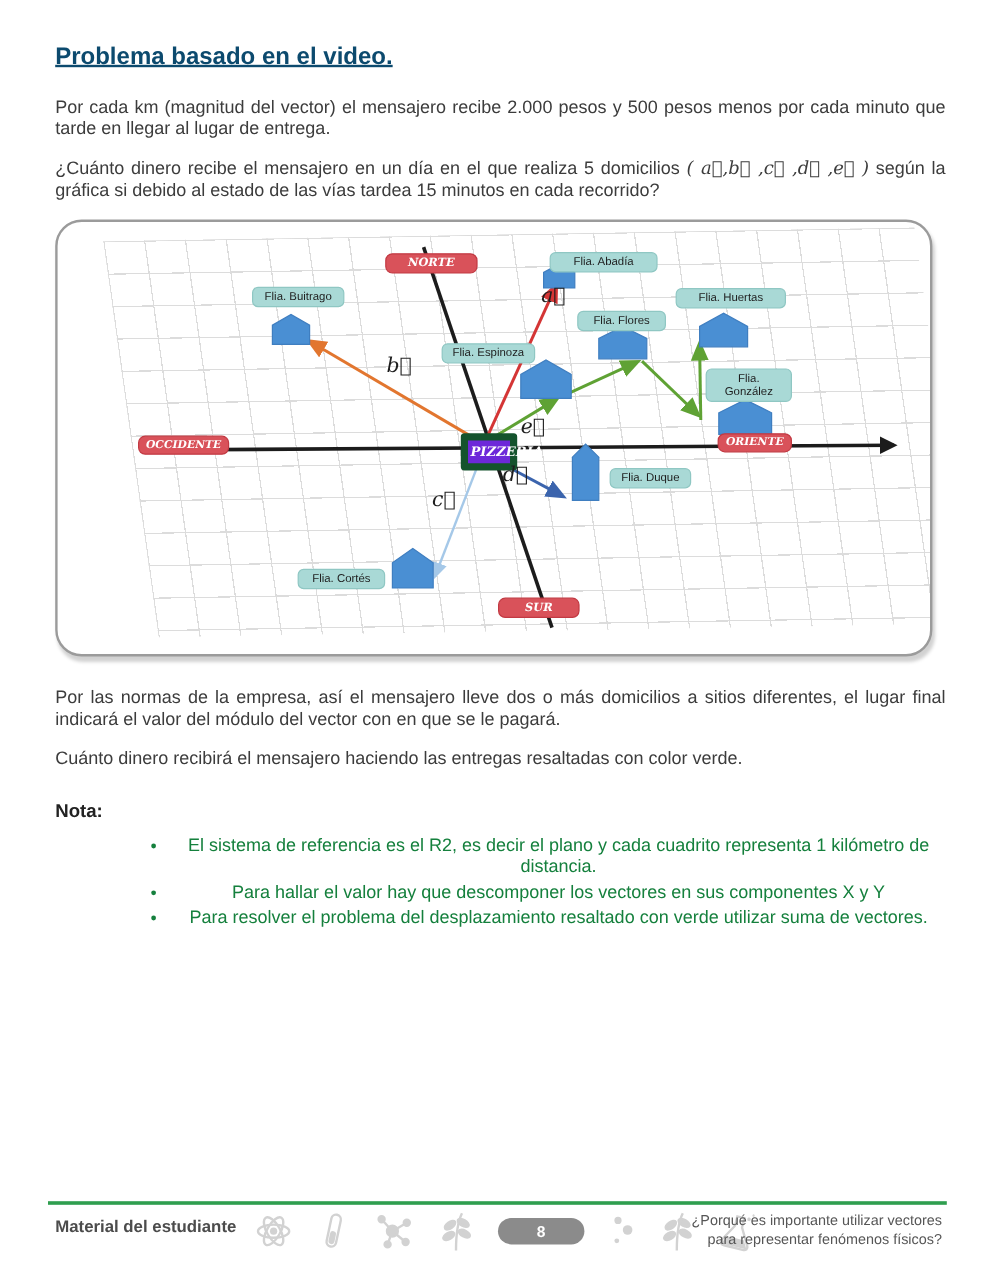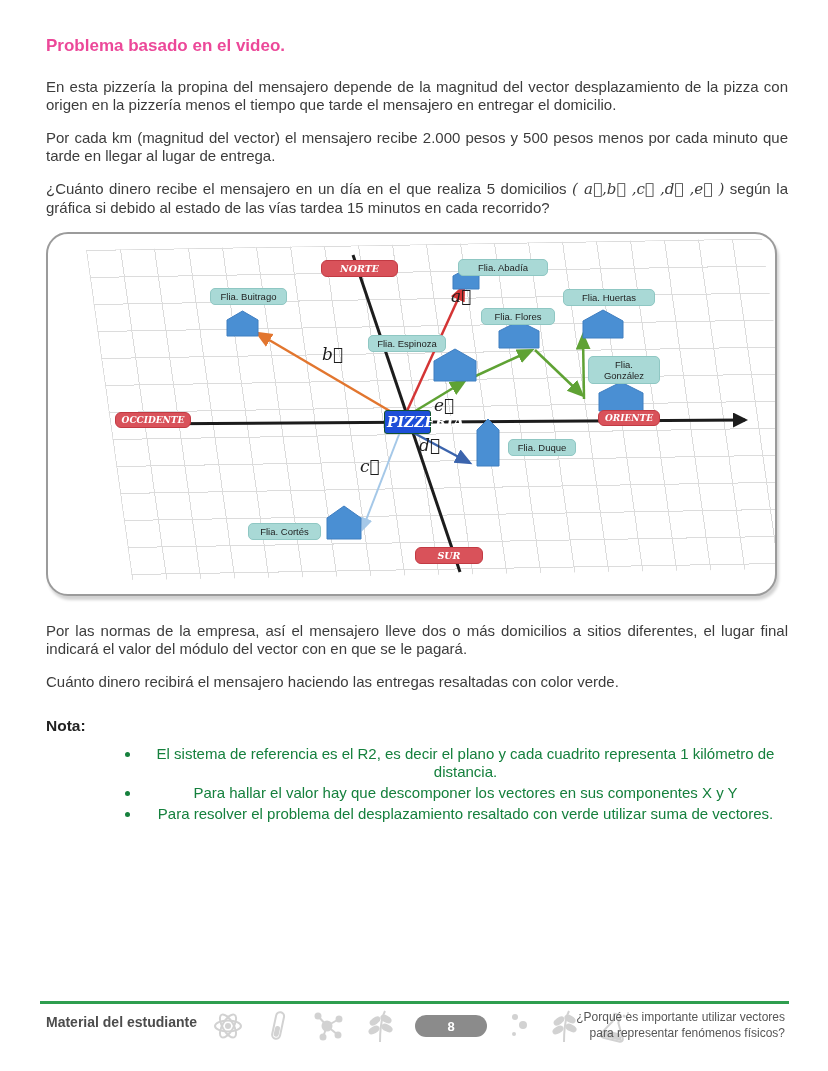--- a/index.html
+++ b/index.html
@@ -1,41 +1,41 @@
 <!DOCTYPE html>
 <html><head>
 <meta charset="utf-8">
 <style>
   html,body{margin:0;padding:0;background:#ffffff;}
   .page{position:relative;width:828px;height:1071px;background:#ffffff;overflow:hidden;
         font-family:"Liberation Sans",sans-serif;color:#3c3c3c;}
   .content{position:absolute;left:46px;top:36px;width:742px;}
-  .doc-title{font-size:17px;font-weight:bold;color:#ec4899;margin:0 0 22px 0;}
+  .doc-title{font-size:20px;font-weight:bold;color:#0c4a6e;margin:0 0 22px 0;text-decoration:underline;}
   .para{font-size:15px;line-height:17.5px;text-align:justify;margin:0 0 16px 0;color:#3c3c3c;}
   .math{font-family:"DejaVu Serif",serif;font-style:italic;white-space:nowrap;}
 
   
   .figure-box{position:relative;width:727px;height:360px;margin:10px 12px 26px 0;
               border:2px solid #9b9b9b;border-radius:22px;background:#ffffff;
               box-shadow:2px 4px 3px rgba(0,0,0,0.18);overflow:hidden;}
   .grid{position:absolute;left:38px;top:16px;width:676px;height:330px;
         background-image:
           repeating-linear-gradient(to right,#dcdcdc 0 1px,transparent 1px 34px),
           repeating-linear-gradient(to bottom,#dcdcdc 0 1px,transparent 1px 27px);
         transform:matrix(1,-0.017,0.14,1,0,0);transform-origin:top left;}
   .fig-svg{position:absolute;left:0;top:0;width:727px;height:360px;}
 
   .tag{position:absolute;box-sizing:border-box;text-align:center;border-radius:6px;
        font-family:"DejaVu Serif",serif;}
   .tag-red{background:#d9525a;border:1px solid #c23a43;color:#fff;
            font-style:italic;font-weight:bold;font-size:9.5px;padding:2px 4px;}
   .tag-teal{background:#a9d9d6;border:1px solid #8fc7c3;color:#1e1e1e;
             font-family:"Liberation Sans",sans-serif;font-size:9.5px;padding:2px 5px;border-radius:5px;}
-  .tag-green{background:#1d4ed8;border:1px solid #14532d;color:#fff;
-             font-style:italic;font-weight:bold;font-size:14px;padding:3px 2px;border-radius:3px;}
+  .tag-green{background:#6d28d9;border:6px solid #14532d;color:#fff;
+             font-style:italic;font-weight:bold;font-size:11px;padding:3px 2px;border-radius:3px;}
   .veclbl{position:absolute;font-family:"DejaVu Serif",serif;font-style:italic;
           font-size:17px;color:#1d1d1d;}
 
   .note-heading{font-size:15.5px;font-weight:bold;color:#222;margin:26px 0 10px 0;}
   .note-list{margin:0 0 0 95px;padding:0;}
   .note-list li{font-size:15px;line-height:18px;margin:0 0 3px 0;color:#15803d;padding-left:2px;text-align:center;}
 
   
   .footer-rule{position:absolute;left:40px;top:1001px;width:749px;height:3px;background:#2f9e4f;}
   .footer-row{position:absolute;left:46px;top:1008px;width:743px;height:44px;}
@@ -47,21 +47,20 @@
                 line-height:15.5px;color:#565656;}
   .icn{display:block;}
 </style>
 </head>
 <body>
 
 <div class="page">
   <div class="content">
     <h1 class="doc-title">Problema basado en el video.</h1>
 
-    <p class="para">En esta pizzería la propina del mensajero depende de la magnitud del vector desplazamiento de la pizza con origen en la pizzería menos el tiempo que tarde el mensajero en entregar el domicilio.</p>
     <p class="para">Por cada km (magnitud del vector) el mensajero recibe 2.000 pesos y 500 pesos menos por cada minuto que tarde en llegar al lugar de entrega.</p>
     <p class="para"><span>¿Cuánto dinero recibe el mensajero en un día en el que realiza 5 domicilios  </span><span class="math">( a⃗,b⃗ ,c⃗ ,d⃗ ,e⃗ )</span><span> según la gráfica si debido al estado de las vías tardea 15 minutos en cada recorrido?</span></p>
 
     <div class="figure-box">
       <div class="grid"></div>
 
       <svg class="fig-svg" viewBox="0 0 727 360">
         <defs>
           <marker id="m-red" orient="auto" markerWidth="8" markerHeight="8" refX="5" refY="3">
             <path d="M0,0 L7,3 L0,6 z" fill="#d43535"></path>

